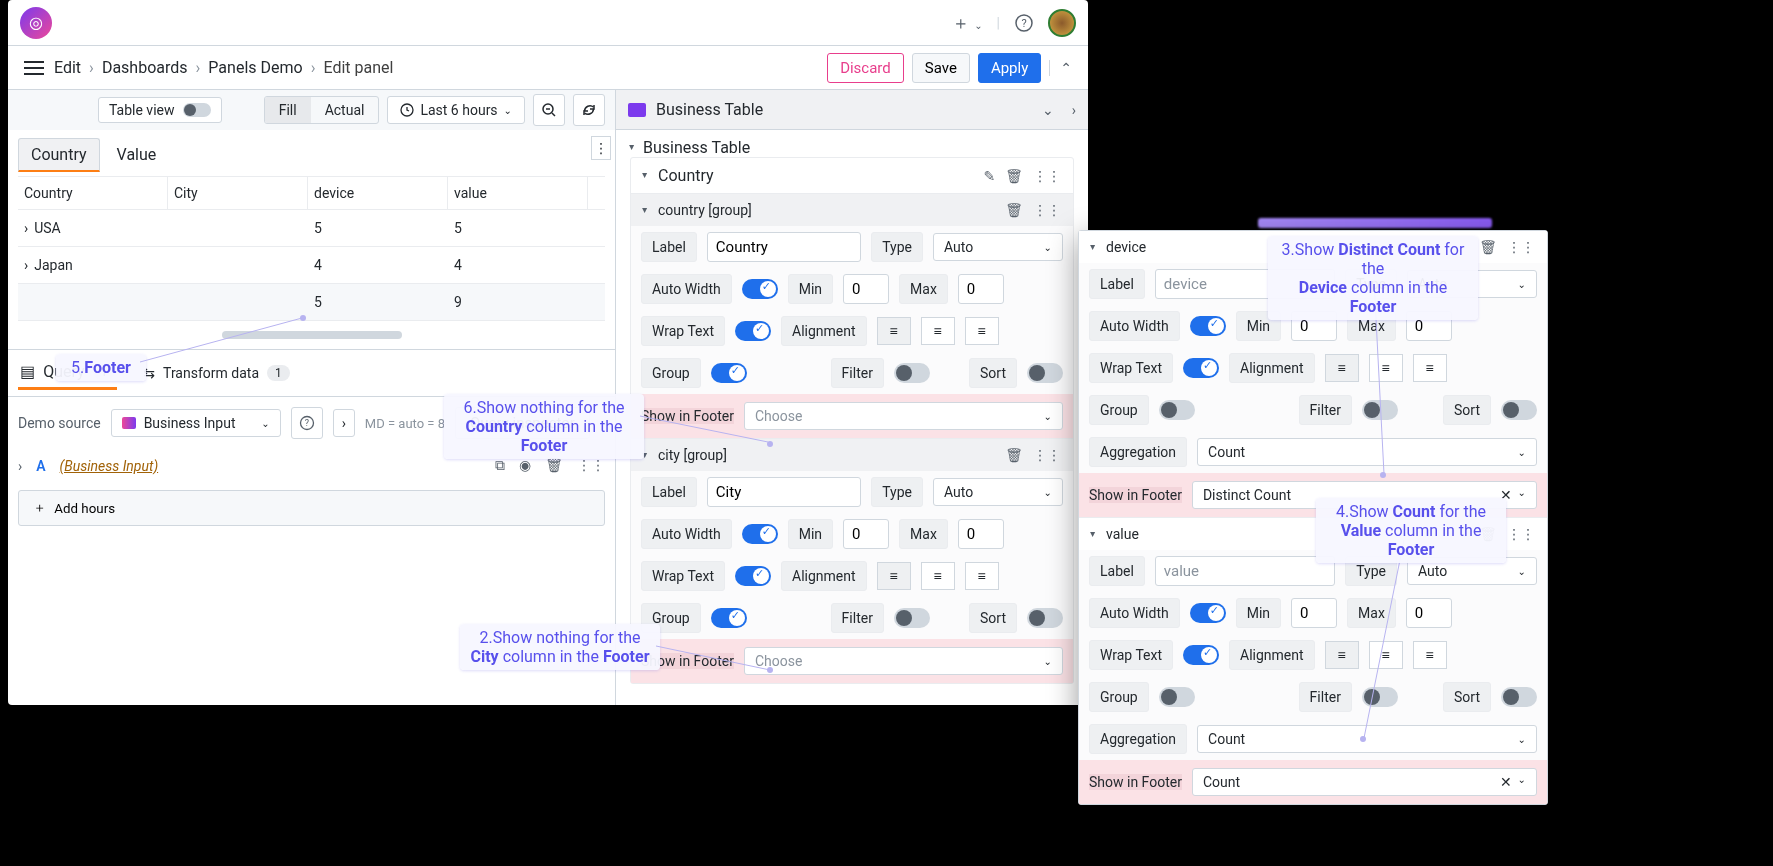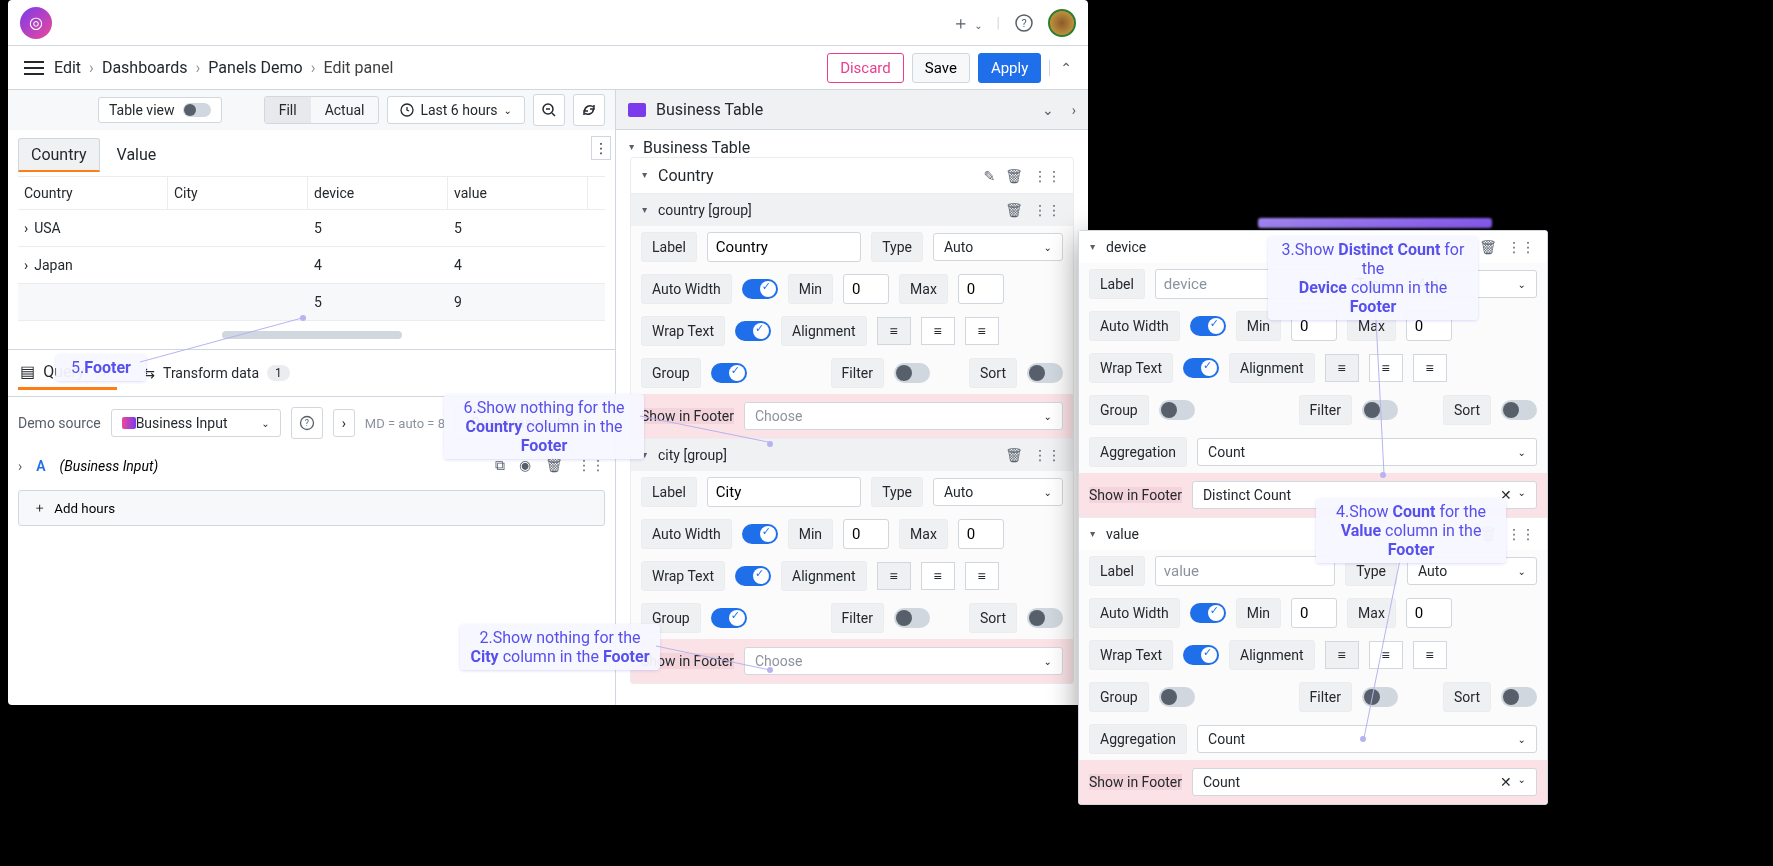--- a/index.html
+++ b/index.html
@@ -57,25 +57,25 @@
 .table .row.ftr{background:#f6f8fa;}
 .expcell{display:flex; align-items:center; gap:6px;}
 .scrollthumb{height:8px; background:#d0d7de; border-radius:4px; width:180px; margin:10px auto;}
 
 .qtabs{display:flex; border-top:1px solid #d0d7de; border-bottom:1px solid #d0d7de; padding:6px 10px; gap:24px; align-items:center;}
 .qtab{display:flex; align-items:center; gap:8px; padding:6px 2px; cursor:pointer;}
 .qtab.active{border-bottom:3px solid #fd7e14; color:#24292e; font-size:16px;}
 .badge{background:#eaecef; border-radius:10px; padding:1px 8px; font-size:12px;}
 .dsrow{display:flex; align-items:center; gap:10px; padding:10px;}
 .dsrow .lbl{color:#57606a; font-size:14px;}
-.select{border:1px solid #d0d7de; border-radius:3px; padding:5px 10px; display:flex; align-items:center; min-width:170px; background:#fff;}
+.select{border:1px solid #d0d7de; border-radius:3px; padding:5px 10px; display:flex; align-items:center; gap:8px; min-width:170px; background:#fff;}
 .qinsp{border:1px solid #d0d7de; padding:6px 14px; border-radius:3px; background:#f6f8fa; font-size:15px;}
 .qrow{display:flex; align-items:center; gap:14px; padding:8px 10px 0 10px; color:#57606a;}
 .qrow .A{color:#1f6feb; font-weight:600;}
-.qrow em{color:#000000;}
+.qrow em{color:#a16207;text-decoration:underline;}
 .addq{margin:16px 10px; border:1px solid #d0d7de; background:#f6f8fa; padding:8px 14px; border-radius:3px; display:inline-flex; gap:8px; align-items:center;}
 
 .right-pane{flex:1; display:flex; flex-direction:column; overflow:hidden;}
 .rhdr{height:40px; background:#f0f1f3; border-bottom:1px solid #d0d7de; display:flex; align-items:center; padding:0 12px; gap:10px;}
 .purpleicon{width:18px; height:14px; background:#7c3aed; border-radius:2px;}
 .rhdr .sp{margin-left:auto; color:#57606a;}
 .section{padding:8px 14px;}
 .section h4{font-weight:400; font-size:16px; display:flex; gap:8px; align-items:center;}
 .caret{display:inline-block; transform:rotate(90deg); font-size:10px; color:#57606a;}
 .subh{color:#57606a; font-size:13px; padding:4px 0 6px 16px;}

